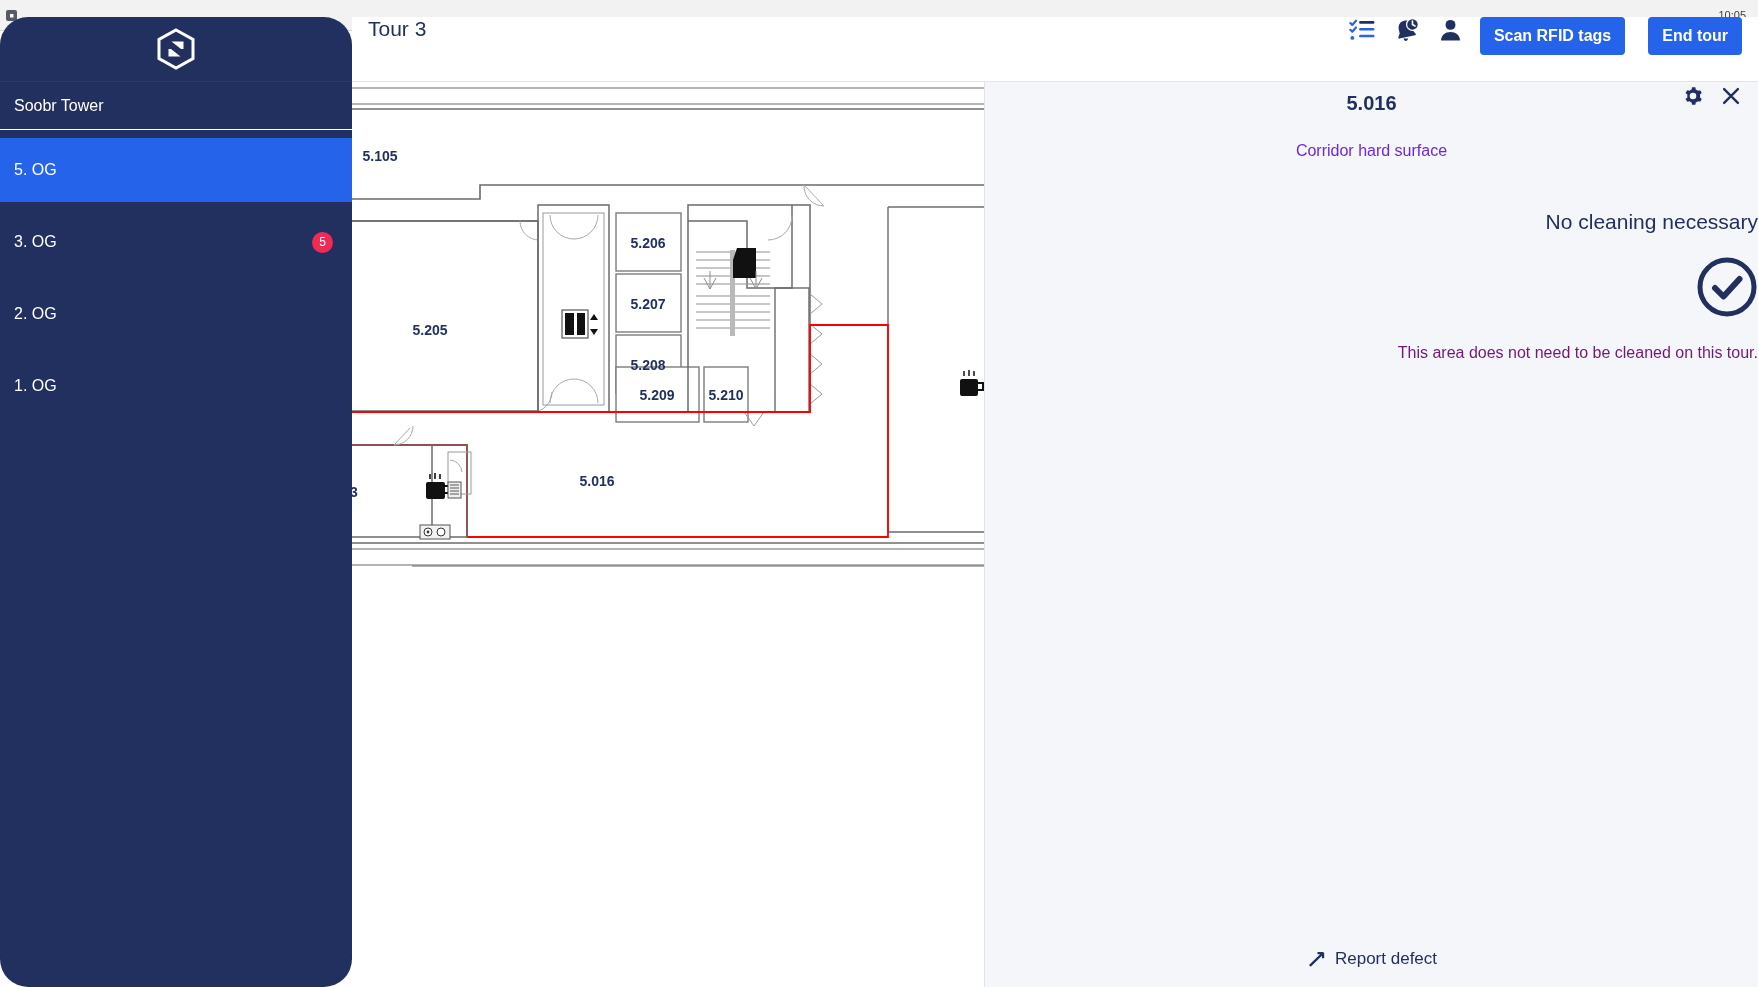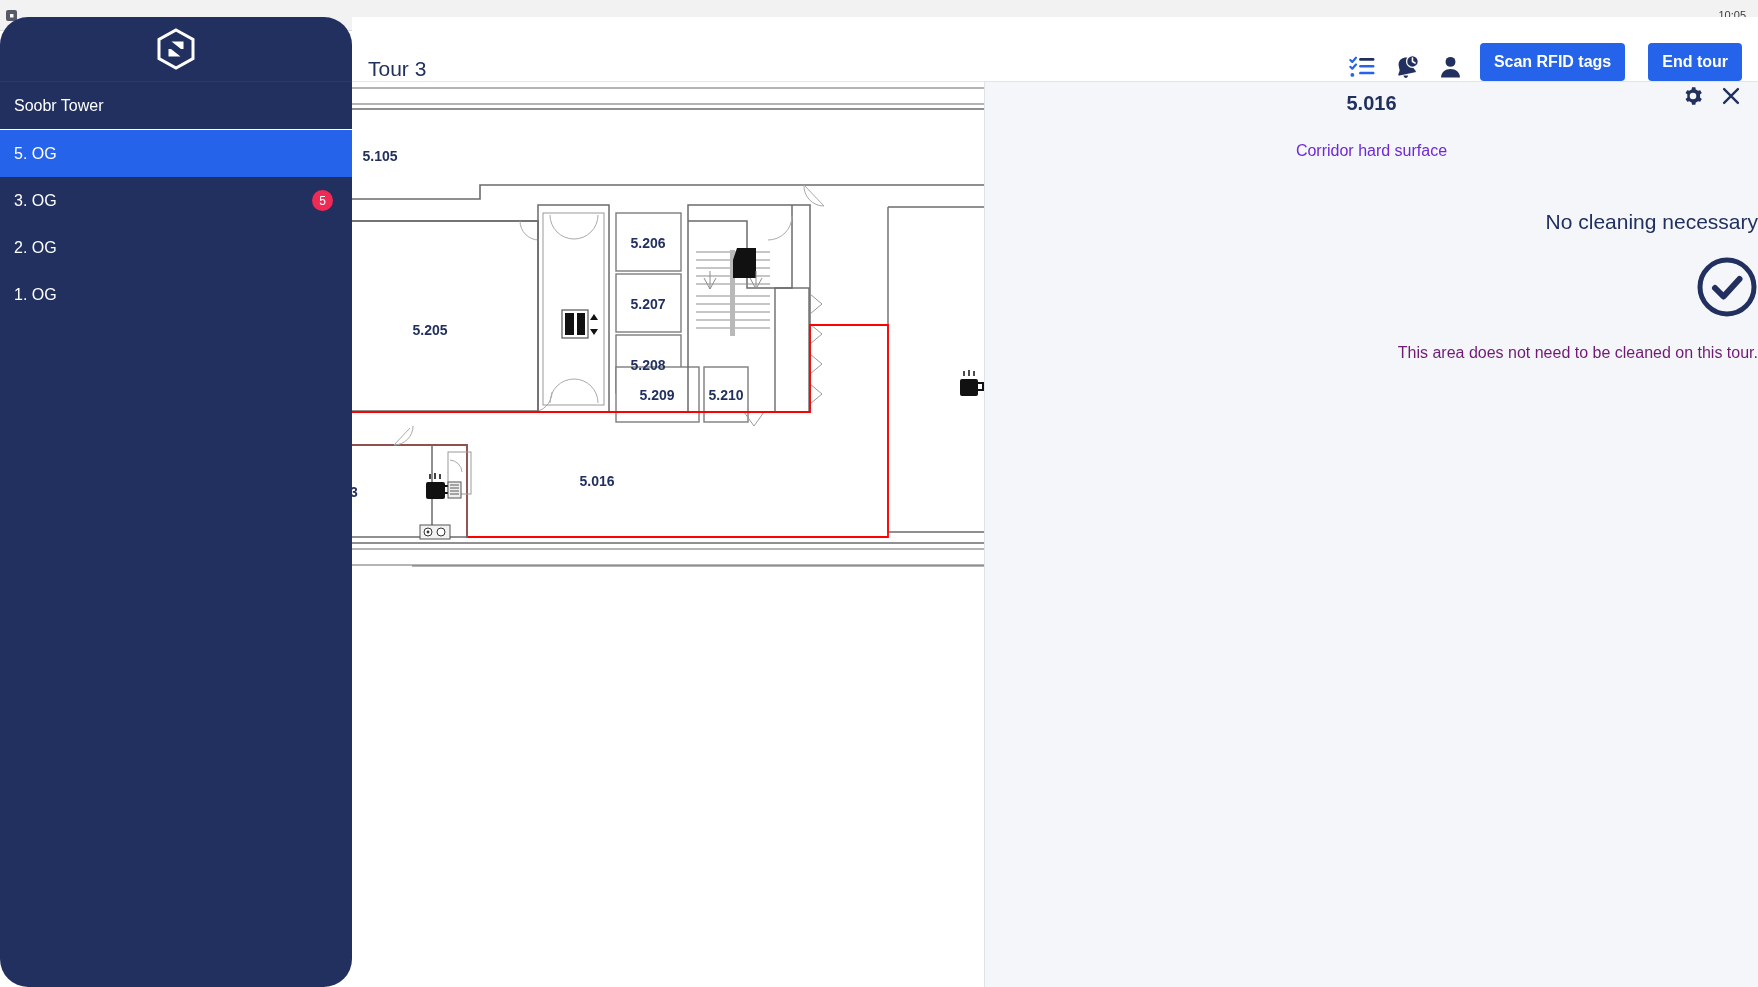--- a/index.html
+++ b/index.html
@@ -48,46 +48,47 @@
   }
   .sidebar-building {
     height: 48px;
     display: flex; align-items: center;
     padding: 0 14px;
     font-size: 16px;
     color: #ffffff;
     border-bottom: 1px solid #ffffff;
   }
   .floor-item {
-    height: 47px;
+    height: 64px;
     display: flex; align-items: center;
     justify-content: space-between;
     padding: 0 19px 0 14px;
     font-size: 16px;
     color: #ffffff;
     cursor: pointer;
+    margin-top: 8px;
   }
   .floor-item.active { background: #2563eb; }
   .floor-badge {
     min-width: 21px; height: 21px;
     padding: 0 5px;
     border-radius: 11px;
     background: #ef2b55;
     color: #ffffff;
     font-size: 12px;
     display: flex; align-items: center; justify-content: center;
   }
 
   
   .header {
     position: absolute; top: 17px; left: 352px;
     width: 1406px; height: 65px;
     background: #ffffff;
     border-bottom: 1px solid #e2e5ea;
-    display: flex; align-items: flex-end;
+    display: flex; align-items: flex-start;
   }
   .header-title {
     font-size: 21px; color: #22305f;
     margin-left: 16px;
     flex: 1;
   }
   .header-icons {
     display: flex; align-items: center; gap: 17px;
     margin-right: 16px;
   }
@@ -445,14 +446,20 @@
     <div class="status-title">No cleaning necessary</div>
 
     <svg class="status-icon" width="62" height="62" viewBox="0 0 62 62">
       <circle cx="31" cy="31" r="27" fill="none" stroke="#22305f" stroke-width="5"></circle>
       <path d="M19 32 L27.5 40.5 L43.5 23" fill="none" stroke="#22305f" stroke-width="6" stroke-linecap="round" stroke-linejoin="round"></path>
     </svg>
 
     <div class="status-desc">This area does not need to be cleaned on this tour.</div>
   </div>
 
+  <div class="detail-foot">
+    <svg width="20" height="20" viewBox="0 0 24 24">
+      <path d="M20.5 3.5 L13.8 3.5 L13.8 6.2 L17.0 6.2 L3.6 19.2 L5.6 21.2 L19.1 8.2 L19.1 11.2 L21.8 11.2 L21.8 4.8 Z" fill="#22305f"></path>
+    </svg>
+    <span class="foot-label">Report defect</span>
+  </div>
 
 </div>
 
 </body></html>

